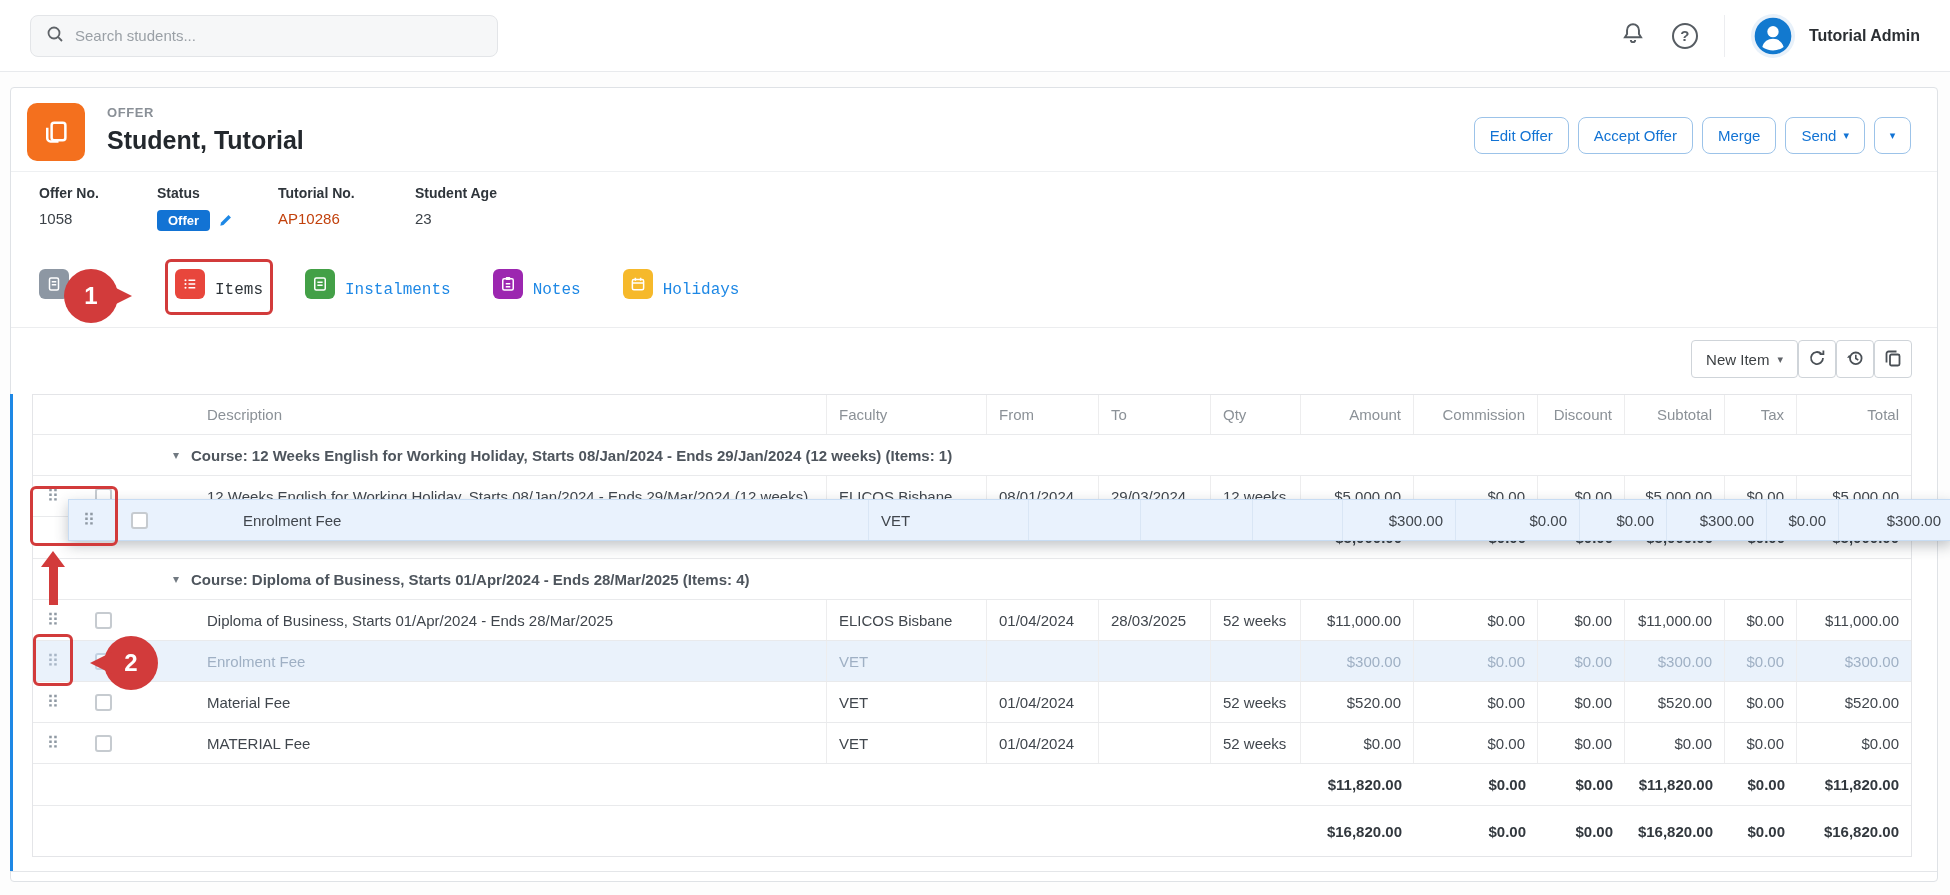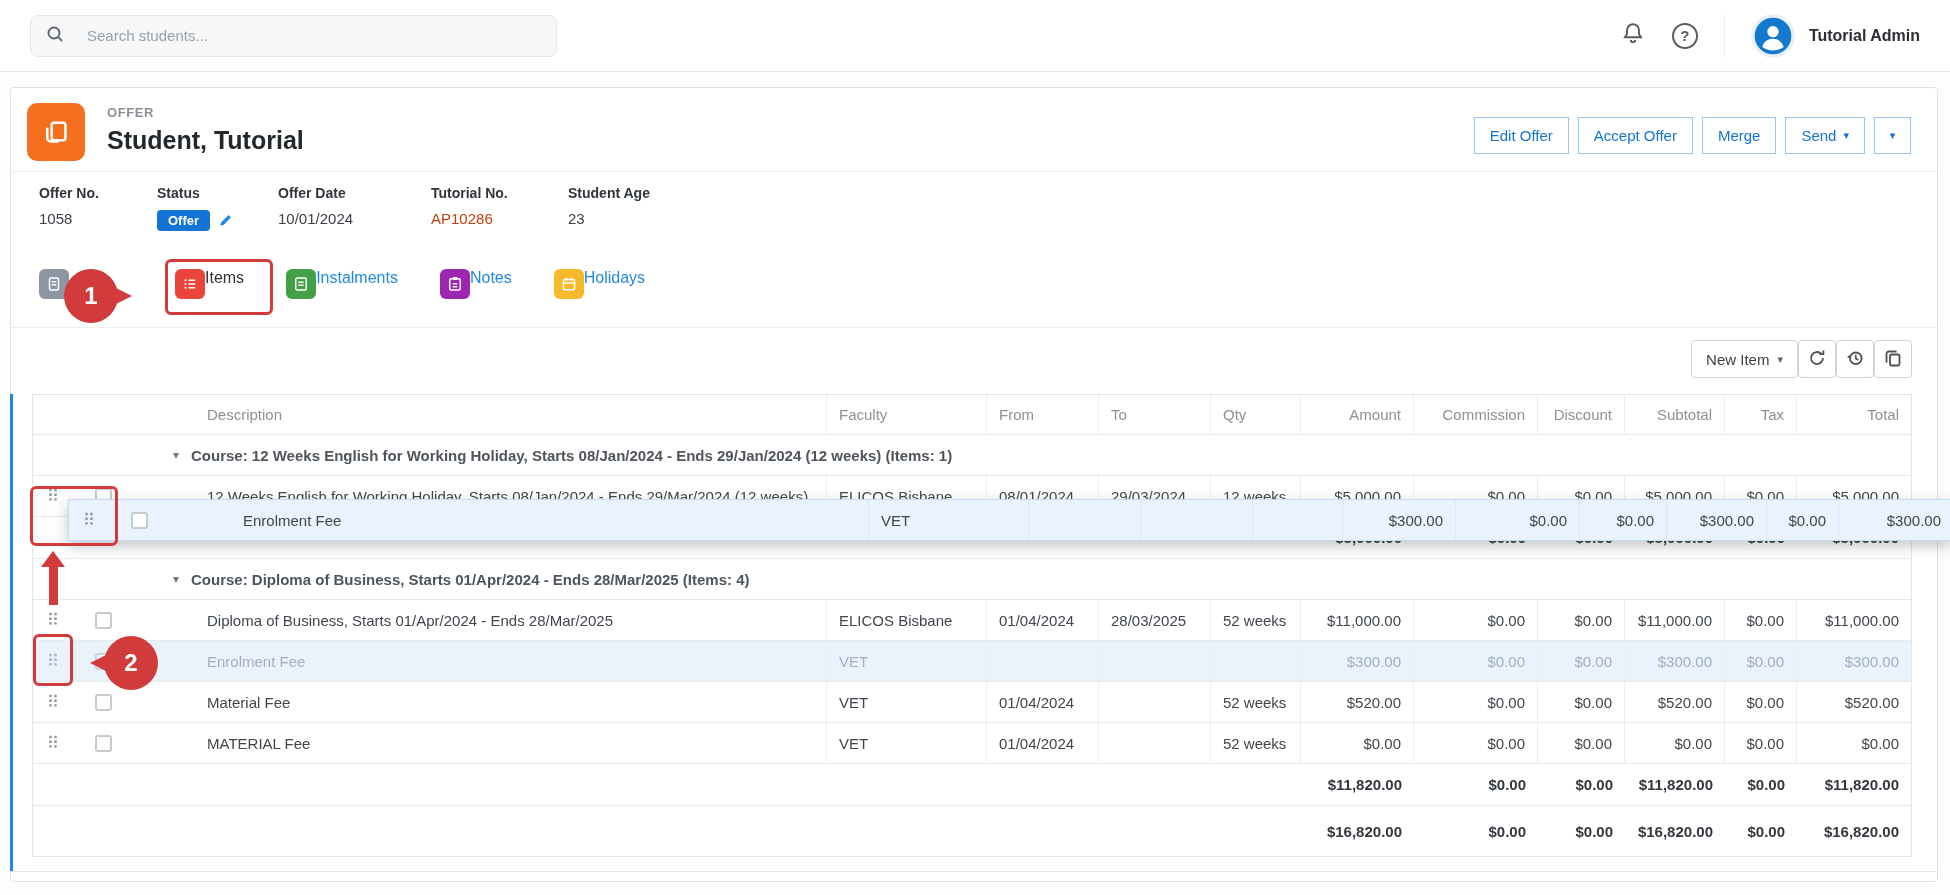--- a/index.html
+++ b/index.html
@@ -1,53 +1,53 @@
 <!DOCTYPE html>
 <html><head>
 <meta charset="utf-8">
 <style>
   * { box-sizing:border-box; margin:0; padding:0; }
   html,body { width:1950px; height:895px; }
   body { position:relative; overflow:hidden; background:#fdfdfd; font-family:"Liberation Sans", sans-serif; color:#3c4248; }
 
   
   .topbar { position:absolute; top:0; left:0; width:1950px; height:72px; background:#fff; border-bottom:1px solid #e8eaed; display:flex; align-items:center; padding:0 30px; z-index:10; }
-  .search { width:527px; height:42px; background:#f6f7f8; border:1px solid #e3e5e8; border-radius:8px; display:flex; align-items:center; padding:0 14px; gap:22px; }
+  .search { width:468px; height:42px; background:#f6f7f8; border:1px solid #e3e5e8; border-radius:8px; display:flex; align-items:center; padding:0 14px; gap:10px; }
   .search input { border:none; outline:none; background:transparent; font-size:15px; color:#333; width:100%; font-family:inherit; }
   .search input::placeholder { color:#9aa0a6; }
   .topbar-right { margin-left:auto; display:flex; align-items:center; gap:26px; }
   .icon-btn-plain { background:none; border:none; cursor:pointer; display:flex; align-items:center; }
   .help-circle { width:26px; height:26px; border:2px solid #565c62; border-radius:50%; display:flex; align-items:center; justify-content:center; font-size:15px; font-weight:700; color:#565c62; }
   .vdiv { width:1px; height:42px; background:#ecedf0; }
   .user { display:flex; align-items:center; gap:14px; }
   .user-name { font-weight:700; font-size:16px; color:#2b2f33; }
   .avatar { width:44px; height:44px; border-radius:50%; background:#e8f1fa; display:flex; align-items:center; justify-content:center; }
 
   
   .card { position:absolute; top:87px; left:10px; width:1928px; height:795px; background:#fff; border:1px solid #dfe2e6; border-radius:4px; }
   .card-head { display:flex; align-items:flex-start; padding:15px 26px 10px 16px; }
   .offer-icon { width:58px; height:58px; border-radius:10px; background:#f4701e; display:flex; align-items:center; justify-content:center; flex:none; }
   .head-text { margin-left:22px; padding-top:2px; }
   .kicker { font-size:13px; letter-spacing:.6px; color:#8a9097; font-weight:700; }
   .page-title { font-size:25px; font-weight:700; color:#23282d; margin-top:6px; }
   .head-actions { margin-left:auto; display:flex; align-items:center; gap:9px; padding-top:14px; }
-  .btn-outline { height:37px; padding:0 15px; border:1px solid #9cc3e9; color:#1273d4; background:#fff; border-radius:0; font-size:15px; font-family:inherit; display:inline-flex; align-items:center; gap:7px; cursor:pointer; }
+  .btn-outline { height:37px; padding:0 15px; border:1px solid #9cc3e9; color:#1273d4; background:#fff; border-radius:8px; font-size:15px; font-family:inherit; display:inline-flex; align-items:center; gap:7px; cursor:pointer; }
   .btn-outline .caret { font-size:11px; }
   .btn-caret-only { padding:0; width:37px; justify-content:center; }
 
   .info-row { display:flex; border-top:1px solid #eef0f2; padding:13px 28px 20px; }
   .info-field .flabel { font-size:14px; font-weight:700; color:#2f353b; }
   .info-field .fvalue { font-size:15px; color:#3c4248; margin-top:9px; display:flex; align-items:center; gap:8px; }
   .w1{width:118px;} .w2{width:121px;} .w3{width:153px;} .w4{width:137px;}
   .badge { background:#1273d4; color:#fff; font-size:13px; font-weight:700; padding:3px 11px; border-radius:4px; }
   .link { color:#c2410c; cursor:pointer; text-decoration:none; }
 
   
   .tabs-row { display:flex; align-items:center; padding:18px 28px 28px; border-bottom:1px solid #ecedef; }
-  .tab { display:flex; align-items:flex-start; cursor:pointer; }
+  .tab { display:flex; align-items:flex-end; gap:10px; cursor:pointer;font-family:Liberation Mono, monospace; }
   .tab-ico { width:30px; height:30px; border-radius:6px; display:flex; align-items:center; justify-content:center; flex:none; }
   .tlabel { font-size:16px; color:#1e88e5; }
   .tab.active .tlabel { color:#2d3338; }
   .ml-items { margin-left:106px; } .ml-tab { margin-left:42px; }
 
   
   .panel { padding:0 25px 0 21px; }
   .toolbar { margin-top:12px; display:flex; justify-content:flex-end; align-items:center; }
   .btn-neutral { height:38px; padding:0 14px; border:1px solid #cfd4d9; background:#fff; border-radius:4px; color:#3c4043; font-size:15px; font-family:inherit; display:inline-flex; align-items:center; gap:8px; cursor:pointer; }
   .btn-neutral .caret { font-size:11px; color:#5f6368; }
@@ -174,24 +174,20 @@
     <div class="info-field w2">
       <div class="flabel">Status</div>
       <div class="fvalue">
         <span class="badge">Offer</span>
         <span>
           <svg width="17" height="17" viewBox="0 0 20 20">
               <path d="M3.6 13.6 12.4 4.8l2.8 2.8-8.8 8.8-3.7.9.9-3.7z" fill="#1e88e5"></path>
             </svg>
         </span>
       </div>
-    </div>
-    <div class="info-field w3">
-      <div class="flabel">Offer Date</div>
-      <div class="fvalue">10/01/2024</div>
     </div>
     <div class="info-field w4">
       <div class="flabel">Tutorial No.</div>
       <div class="fvalue">
           <a class="link">AP10286</a>
         </div>
     </div>
     <div class="info-field">
       <div class="flabel">Student Age</div>
       <div class="fvalue">23</div>

